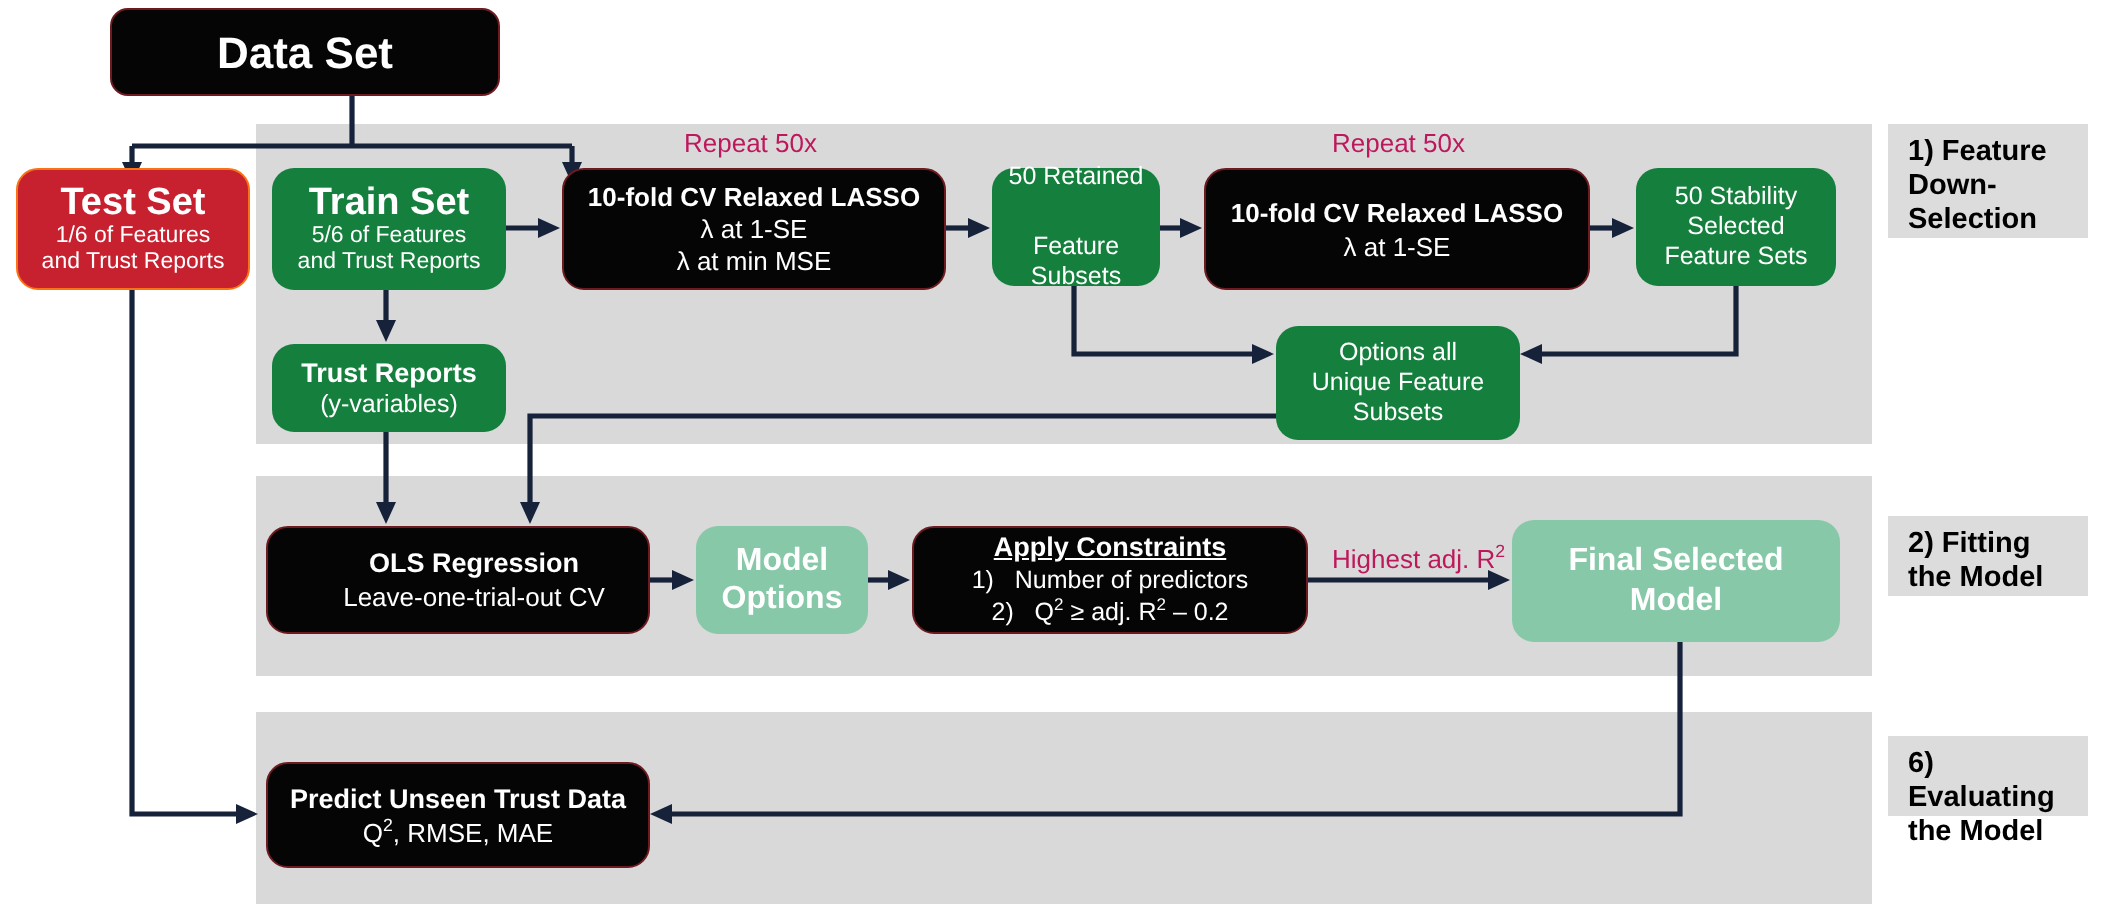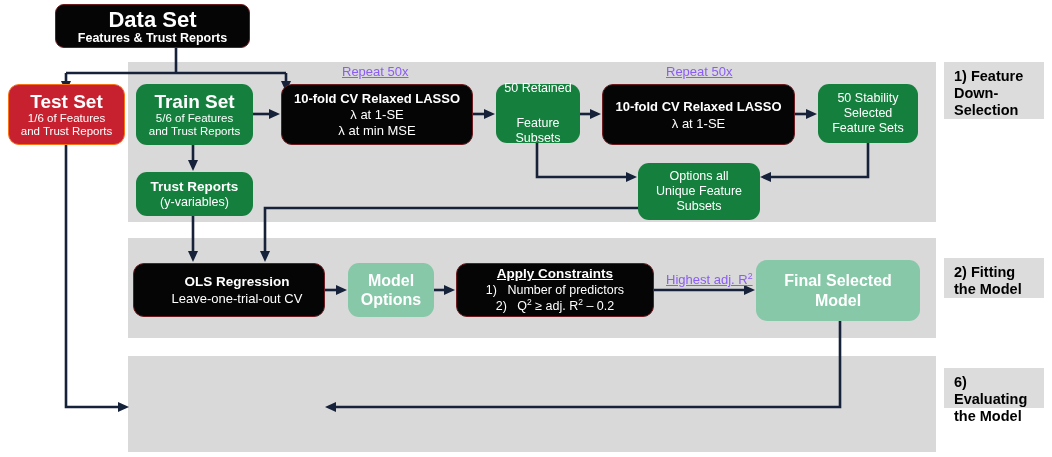--- a/index.html
+++ b/index.html
@@ -14,21 +14,21 @@
     align-items:center;justify-content:center;text-align:right;border-radius:11px;
     color:#ffffff;padding:2px 4px;}
   .node .t1{font-weight:bold;}
   .node .t2{font-weight:normal;}
 
   .n-black{background:#050505;border:1px solid #6d1a20;}
   .n-red{background:#c7202f;border:1px solid #f97316;}
   .n-teal{background:#15803d;}
   .n-green{background:#87c8a8;}
 
-  .caption{position:absolute;color:#8b5cf6;font-size:13px;white-space:nowrap;text-decoration:underline;}
+  .caption{position:absolute;color:#be185d;font-size:13px;white-space:nowrap;}
 
   svg.wires{position:absolute;left:0;top:0;width:1052px;height:457px;pointer-events:none;}
   .wire{fill:none;stroke:#16213a;stroke-width:2.6;}
   .ahead{fill:#16213a;}
   sup{font-size:0.68em;vertical-align:super;line-height:0;}
 </style>
 </head>
 <body>
 
 <div id="stage">
@@ -88,21 +88,20 @@
 
     <path class="wire" d="M840,321 L840,407 L334,407"></path>
     <polygon class="ahead" points="325,407 336,402 336,412"></polygon>
 
     <path class="wire" d="M66,145 L66,407 L120,407"></path>
     <polygon class="ahead" points="129,407 118,402 118,412"></polygon>
   </svg>
 
   <div class="node n-black" style="left:55px;top:4px;width:195px;height:44px;border-radius:9px;">
     <span class="t1" style="font-size:22px;line-height:23px;">Data Set</span>
-    <span class="t2" style="font-size:12.5px;line-height:14px;font-weight:bold;">Features &amp; Trust Reports</span>
   </div>
 
   <div class="node n-red" style="left:8px;top:84px;width:117px;height:61px;">
     <span class="t1" style="font-size:19px;line-height:21px;">Test Set</span>
     <span class="t2" style="font-size:11.5px;line-height:13px;">1/6 of Features</span>
     <span class="t2" style="font-size:11.5px;line-height:13px;">and Trust Reports</span>
   </div>
 
   <div class="node n-teal" style="left:136px;top:84px;width:117px;height:61px;">
     <span class="t1" style="font-size:19px;line-height:21px;">Train Set</span>
@@ -172,14 +171,20 @@
 
   <div class="caption" style="left:666px;top:272px;">
     <span>Highest adj. R</span><sup>2</sup>
   </div>
 
   <div class="node n-green" style="left:756px;top:260px;width:164px;height:61px;">
     <span class="t1" style="font-size:16px;line-height:20px;">Final Selected</span>
     <span class="t1" style="font-size:16px;line-height:20px;">Model</span>
   </div>
 
+  <div class="node n-black" style="left:133px;top:381px;width:192px;height:53px;">
+    <span class="t1" style="font-size:13.5px;line-height:17px;">Predict Unseen Trust Data</span>
+    <span class="t2" style="font-size:13px;line-height:17px;">
+      <span>Q</span><sup>2</sup><span>, RMSE, MAE</span>
+    </span>
+  </div>
 
 </div>
 
 </body></html>

